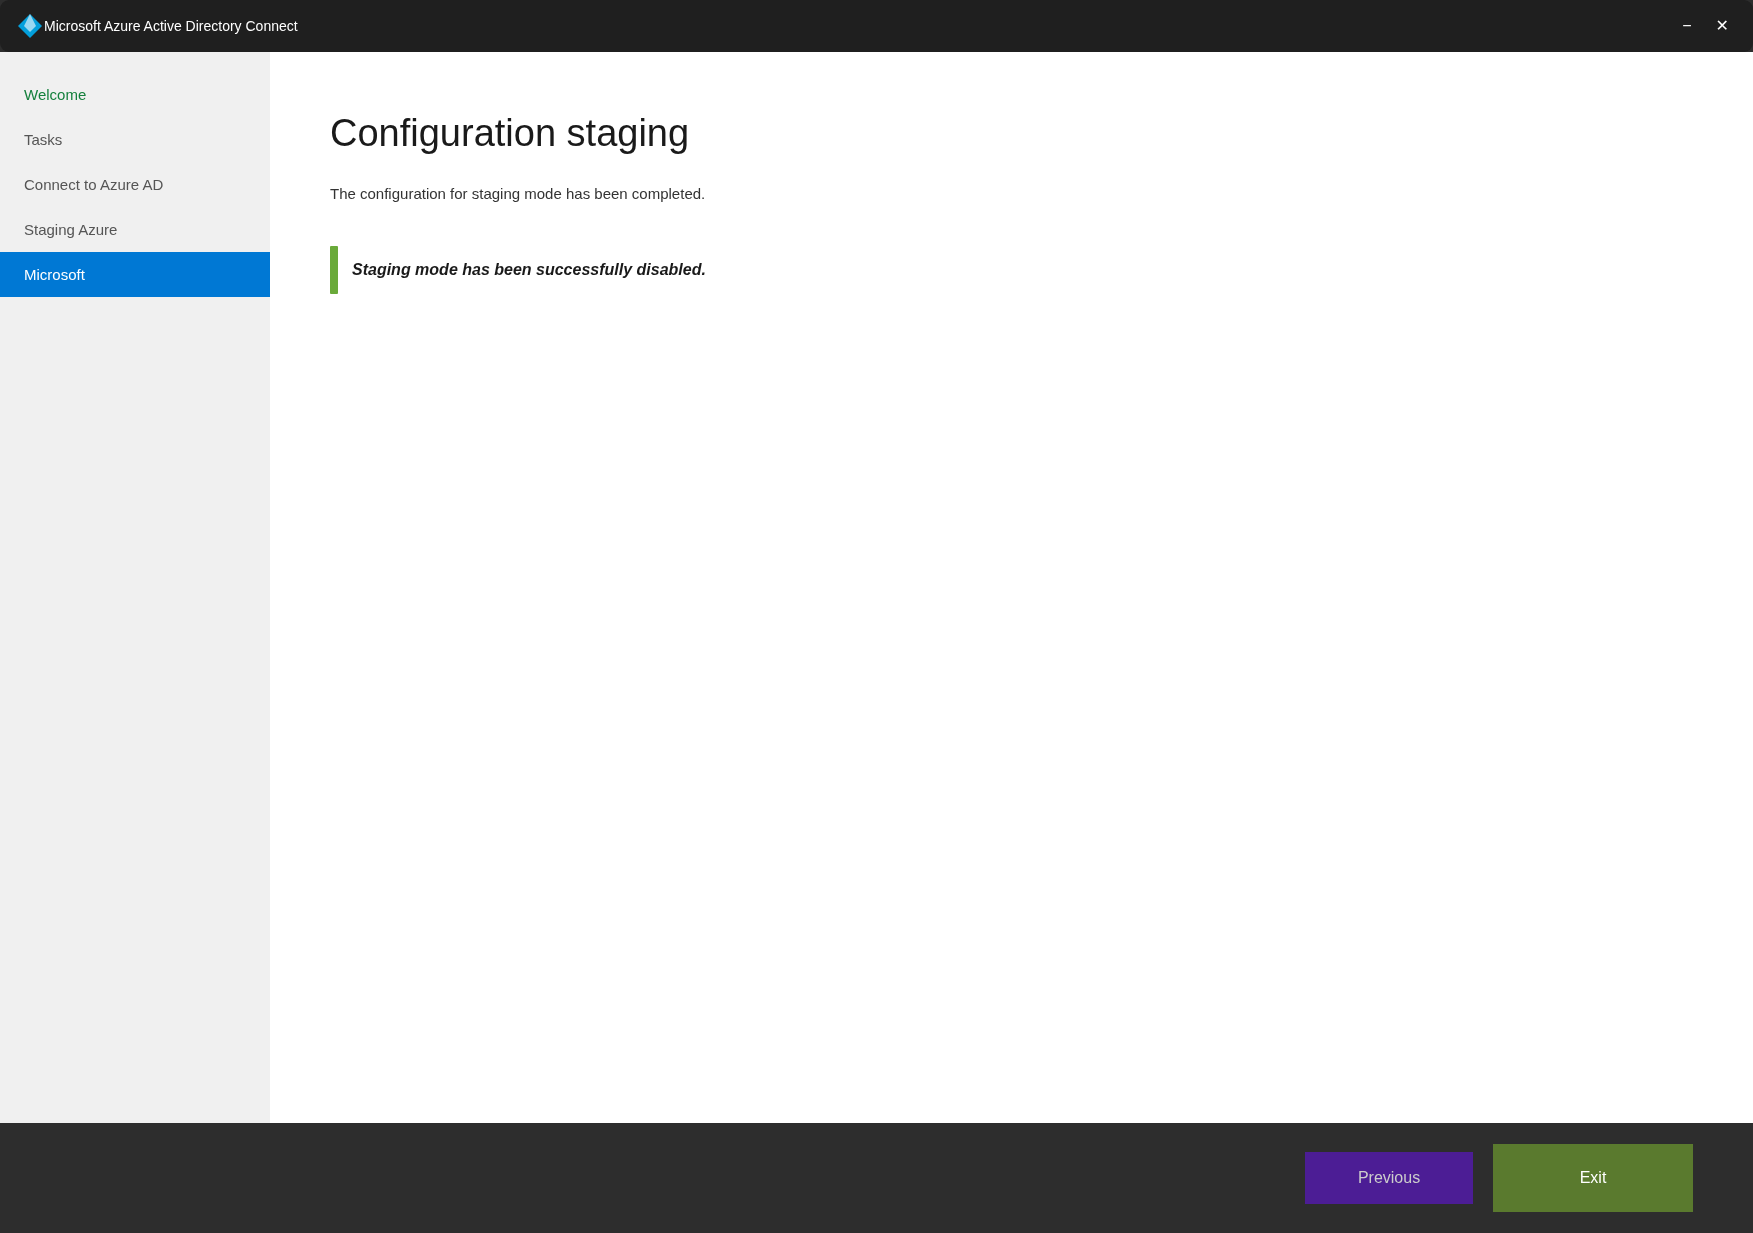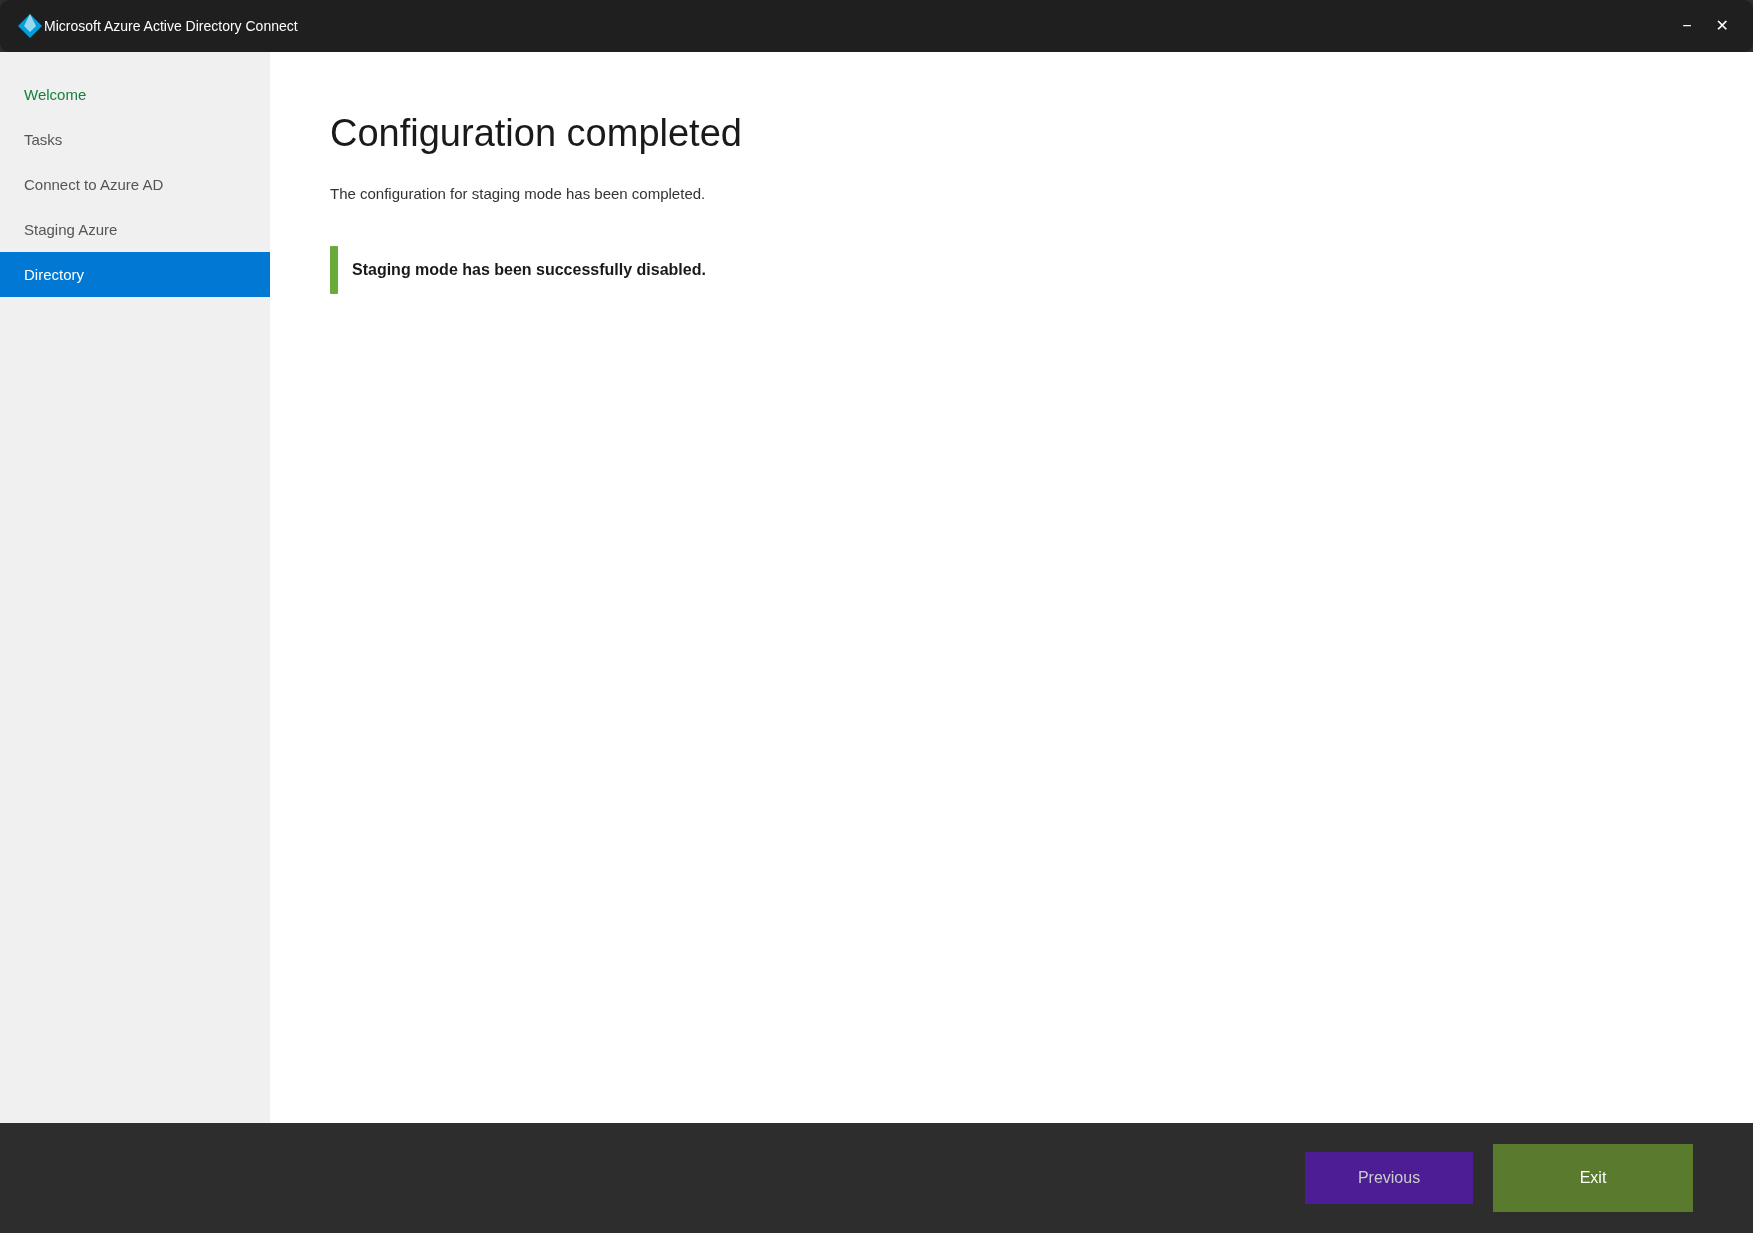--- a/index.html
+++ b/index.html
@@ -124,20 +124,21 @@
       height: 48px;
       background: #6aaa3a;
       flex-shrink: 0;
       border-radius: 1px;
     }
 
     .success-text {
       font-size: 16px;
       font-weight: 700;
       color: #1a1a1a;
+      font-style: italic;
     }
 
     .footer-bar {
       height: 110px;
       background: #2d2d2d;
       display: flex;
       align-items: center;
       justify-content: flex-end;
       padding: 0 60px;
       gap: 20px;
@@ -199,26 +200,26 @@
         <div class="sidebar-item">
           <span>Tasks</span>
         </div>
         <div class="sidebar-item">
           <span>Connect to Azure AD</span>
         </div>
         <div class="sidebar-item">
           <span>Staging Azure</span>
         </div>
         <div class="sidebar-item active">
-          <span>Directory</span>
+          <span>Microsoft</span>
         </div>
       </div>
 
       <div class="main-panel">
-        <h1 class="page-title">Configuration completed</h1>
+        <h1 class="page-title">Configuration staging</h1>
         <p class="description-text">The configuration for staging mode has been completed.</p>
 
         <div class="success-banner">
           <div class="success-bar"></div>
           <span class="success-text">Staging mode has been successfully disabled.</span>
         </div>
       </div>
 
     </div>
 

